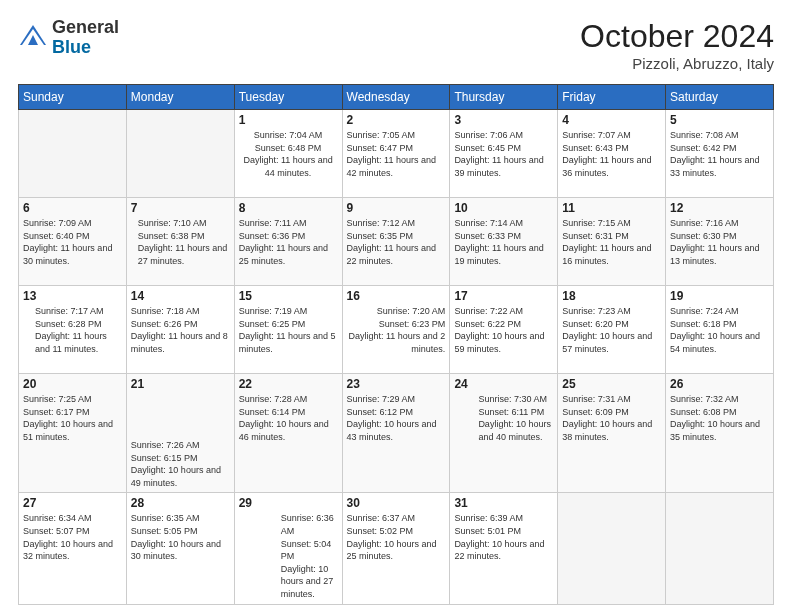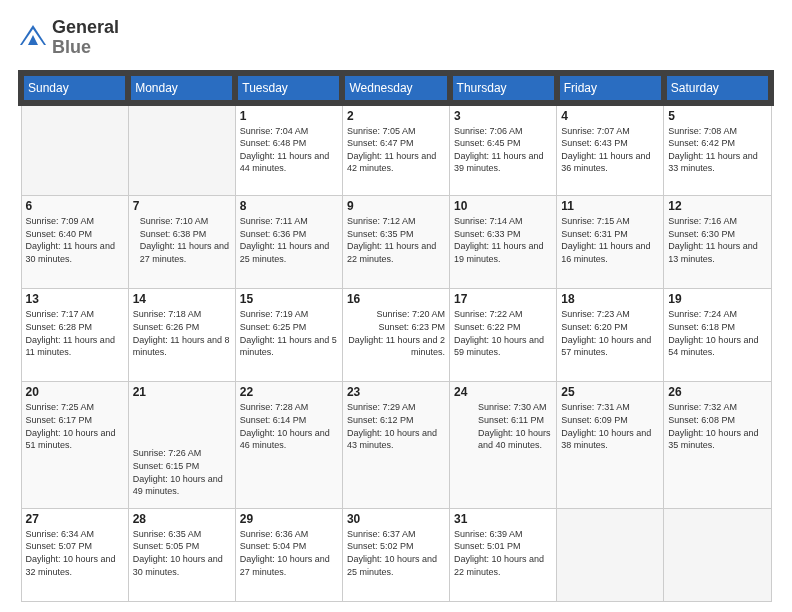--- a/index.html
+++ b/index.html
@@ -27,21 +27,21 @@
       display: flex;
       align-items: center;
     }
     .logo-text {
       font-size: 18px;
       font-weight: bold;
       color: #333;
       line-height: 1.1;
     }
     .logo-text .general { display: block; }
-    .logo-text .blue { display: block; color: #737373; }
+    .logo-text .blue { display: block; color: #0369a1; }
     .logo-icon {
       width: 30px;
       height: 30px;
       margin-right: 4px;
     }
     .title-block {
       text-align: right;
     }
     .title-block h1 {
       font-size: 32px;
@@ -59,21 +59,21 @@
       border-collapse: collapse;
       width: 100%;
       table-layout: fixed;
     }
     .calendar th {
       background: #2a6dc1;
       color: #fff;
       font-size: 12px;
       padding: 5px 4px;
       text-align: left;
-      border: 6px solid #404040;
+      border: 1px solid #404040;
       font-weight: normal;
     }
     .calendar td {
       border: 1px solid #ccc;
       vertical-align: top;
       padding: 3px 4px;
       font-size: 9.5px;
       color: #333;
       height: 88px;
     }
@@ -103,20 +103,24 @@
   <div class="header">
     <div class="logo">
       <svg class="logo-icon" viewBox="0 0 30 30">
         <polygon points="15,2 28,22 2,22" fill="#2a6dc1"></polygon>
         <polygon points="15,6 26,22 20,22 15,12 10,22 4,22" fill="white"></polygon>
       </svg>
       <div class="logo-text">
         <span class="general">General</span>
         <span class="blue">Blue</span>
       </div>
+    </div>
+    <div class="title-block">
+      <h1>October 2024</h1>
+      <h2>Pizzoli, Abruzzo, Italy</h2>
     </div>
   </div>
 
   <table class="calendar">
     <thead>
       <tr>
         <th>Sunday</th>
         <th>Monday</th>
         <th>Tuesday</th>
         <th>Wednesday</th>
@@ -124,21 +128,21 @@
         <th>Friday</th>
         <th>Saturday</th>
       </tr>
     </thead>
     <tbody id="calendar-body">
     <tr>
           <td class="empty"></td>
           <td class="empty"></td>
           <td>
             <span class="day-number">1</span>
-            <div class="day-info" style="white-space: pre-line;">Sunrise: 7:04 AM
+            <div class="day-info" style="white-space: pre-line; text-align: center;">Sunrise: 7:04 AM
 Sunset: 6:48 PM
 Daylight: 11 hours and 44 minutes.</div>
           </td>
           <td>
             <span class="day-number">2</span>
             <div class="day-info" style="white-space: pre-line;">Sunrise: 7:05 AM
 Sunset: 6:47 PM
 Daylight: 11 hours and 42 minutes.</div>
           </td>
           <td>
@@ -200,21 +204,21 @@
           <td>
             <span class="day-number">12</span>
             <div class="day-info" style="white-space: pre-line;">Sunrise: 7:16 AM
 Sunset: 6:30 PM
 Daylight: 11 hours and 13 minutes.</div>
           </td>
         </tr>
         <tr>
           <td>
             <span class="day-number">13</span>
-            <div class="day-info" style="white-space: pre-line;">Sunrise: 7:17 AM
+            <div class="day-info" style="white-space: pre-line; margin-left: 12px;">Sunrise: 7:17 AM
 Sunset: 6:28 PM
 Daylight: 11 hours and 11 minutes.</div>
           </td>
           <td>
             <span class="day-number">14</span>
             <div class="day-info" style="white-space: pre-line;">Sunrise: 7:18 AM
 Sunset: 6:26 PM
 Daylight: 11 hours and 8 minutes.</div>
           </td>
           <td>
@@ -300,21 +304,21 @@
 Daylight: 10 hours and 32 minutes.</div>
           </td>
           <td>
             <span class="day-number">28</span>
             <div class="day-info" style="white-space: pre-line;">Sunrise: 6:35 AM
 Sunset: 5:05 PM
 Daylight: 10 hours and 30 minutes.</div>
           </td>
           <td>
             <span class="day-number">29</span>
-            <div class="day-info" style="white-space: pre-line;">Sunrise: 6:36 AM
+            <div class="day-info" style="white-space: pre-line; margin-left: 42px;">Sunrise: 6:36 AM
 Sunset: 5:04 PM
 Daylight: 10 hours and 27 minutes.</div>
           </td>
           <td>
             <span class="day-number">30</span>
             <div class="day-info" style="white-space: pre-line;">Sunrise: 6:37 AM
 Sunset: 5:02 PM
 Daylight: 10 hours and 25 minutes.</div>
           </td>
           <td>

